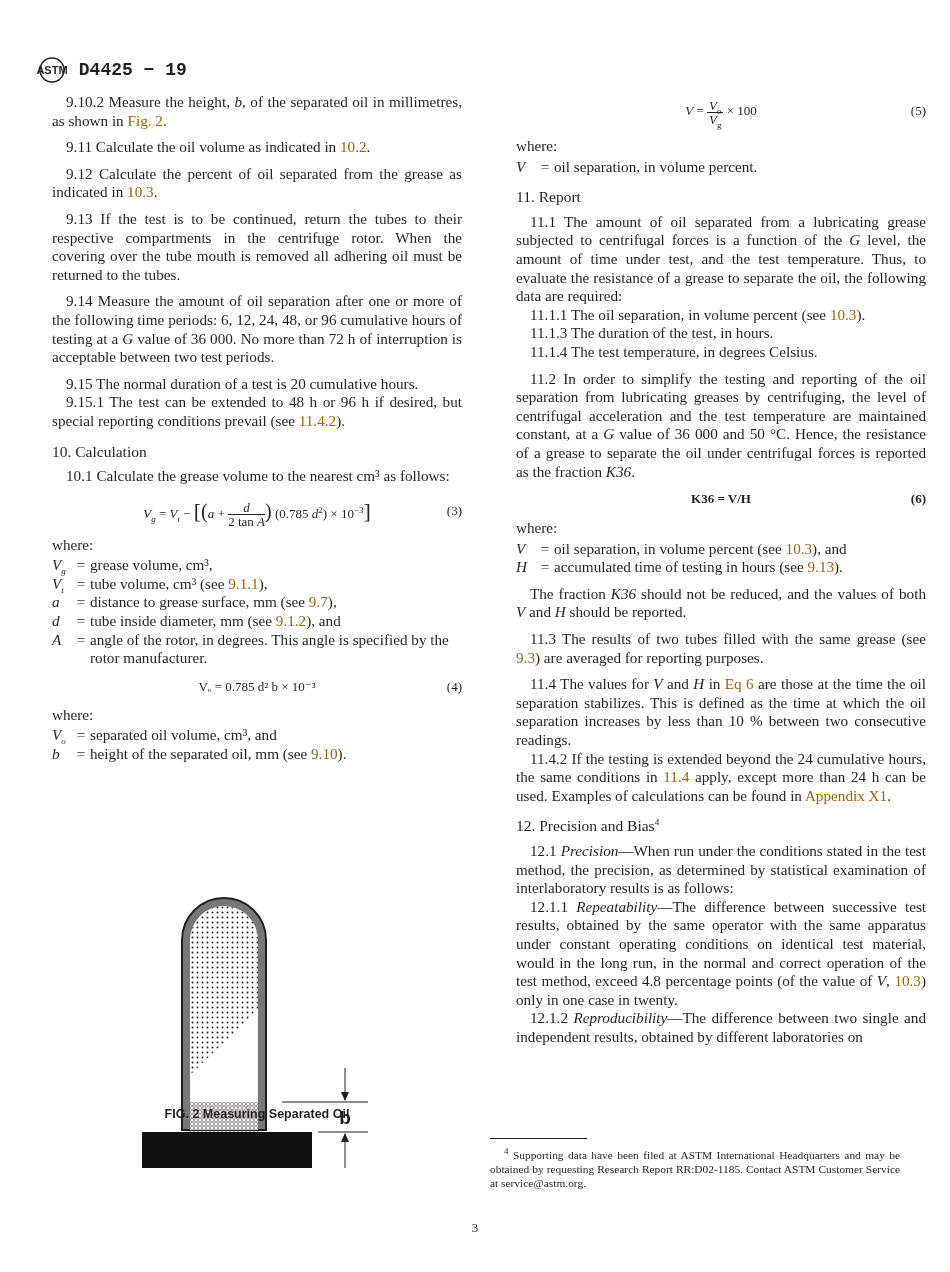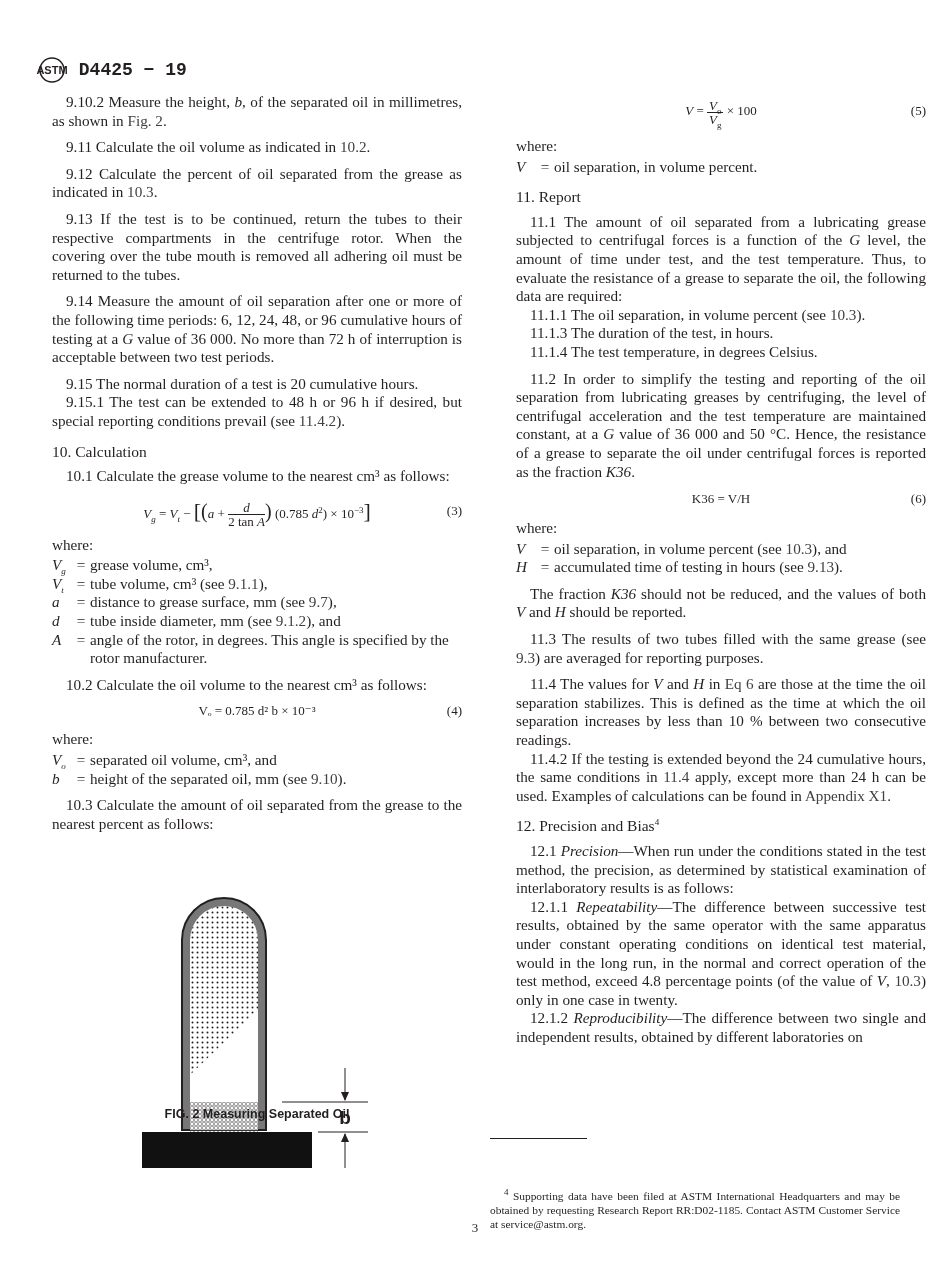--- a/index.html
+++ b/index.html
@@ -8,38 +8,38 @@
   .header { position:absolute; top:55px; left:0; width:950px; text-align:left;padding-left:33px; }
   .header .logo { display:inline-block; vertical-align:middle; width:38px; height:30px; }
   .header .code { display:inline-block; vertical-align:middle; font-family:Liberation Mono, monospace;
                   font-weight:bold; font-size:18px; margin-left:4px; }
   .col { position:absolute; top:93px; width:410px; line-height:18.6px; }
   .col.left { left:52px; }
   .col.right { left:504px;margin-left:12px; }
   p { margin:0 0 8px 0; text-align:justify; text-indent:14px; }
   p.ni { text-indent:0; }
   p.tight { margin-bottom:0; }
-  .link { color:#404040; }
+  .link { color:#a16207; }
   h2 { font-size:15.5px; font-weight:normal; margin:12px 0 6px 0; }
   .eq { position:relative; text-align:center; font-size:13px; margin:6px 0 8px 0; height:auto; }
   .eq .num { position:absolute; right:0; top:50%; transform:translateY(-50%); font-size:13px; }
   .frac { display:inline-block; vertical-align:middle; text-align:center; }
   .frac span { display:block; line-height:13px; }
   .frac .top { border-bottom:1px solid #231f20; padding:0 2px; }
   i { font-style:italic; }
   .defs { margin:0 0 8px 0; }
   .def { display:flex; line-height:18.6px; }
   .def .sym { width:20px; font-style:italic; }
   .def .eqs { width:18px; text-align:center; }
   .def .txt { flex:1; }
   .fig { position:absolute; left:140px; top:880px; width:240px; height:300px; }
   .fig-caption { position:absolute; left:52px; top:1107px; width:410px; text-align:center;
                  font-family:"Liberation Sans", sans-serif; font-weight:bold; font-size:12.5px; }
   .fn-rule { position:absolute; left:490px; top:1138px; width:97px; border-top:1px solid #231f20; }
-  .footnote { position:absolute; left:490px; top:1189px; width:410px; font-size:11.4px; line-height:14px; text-align:justify; text-indent:14px; }
+  .footnote { position:absolute; left:490px; top:1148px; width:410px; font-size:11.4px; line-height:14px; text-align:justify; text-indent:14px; }
   .pagenum { position:absolute; top:1220px; left:0; width:950px; text-align:center; font-size:13px; }
   sup { font-size:9px; line-height:0; }
   sub { font-size:9px; line-height:0; }
 </style>
 </head>
 <body>
 
 <div class="header">
   <svg class="logo" viewBox="0 0 38 30">
     <circle cx="19" cy="15" r="12" fill="none" stroke="#231f20" stroke-width="1.5"></circle>
@@ -88,39 +88,37 @@
         <span class="eqs">=</span>
         <span class="txt"><span>tube inside diameter, mm (see </span><span class="link">9.1.2</span><span>), and</span></span>
       </div>
     <div class="def">
         <span class="sym">A</span>
         <span class="eqs">=</span>
         <span class="txt">angle of the rotor, in degrees. This angle is specified by the rotor manufacturer.</span>
       </div>
   </div>
 
-  <p class="tight">10.2 Calculate the oil volume to the nearest cm³ as follows:</p>
   <div class="eq" style="height:22px; line-height:22px;">
     <span>Vₒ = 0.785 d² b × 10⁻³</span>
     <span class="num">(4)</span>
   </div>
   <p class="ni" style="margin-bottom:2px">where:</p>
   <div class="defs">
     <div class="def">
         <span class="sym"><i>V</i><sub>o</sub></span>
         <span class="eqs">=</span>
         <span class="txt">separated oil volume, cm³, and</span>
       </div>
     <div class="def">
         <span class="sym">b</span>
         <span class="eqs">=</span>
         <span class="txt"><span>height of the separated oil, mm (see </span><span class="link">9.10</span><span>).</span></span>
       </div>
   </div>
-  <p>10.3 Calculate the amount of oil separated from the grease to the nearest percent as follows:</p>
 </div>
 
 <svg class="fig" viewBox="0 0 240 300">
   <defs>
     <pattern id="dots" width="5" height="5" patternUnits="userSpaceOnUse">
       <circle cx="2.5" cy="2.5" r="1" fill="#231f20"></circle>
     </pattern>
     <pattern id="circles" width="4" height="4" patternUnits="userSpaceOnUse">
       <circle cx="2" cy="2" r="1.4" fill="none" stroke="#555" stroke-width="0.7"></circle>
     </pattern>
@@ -160,21 +158,21 @@
       </div>
   </div>
 
   <h2>11. Report</h2>
   <p class="tight"><span>11.1 The amount of oil separated from a lubricating grease subjected to centrifugal forces is a function of the </span><i>G</i><span> level, the amount of time under test, and the test temperature. Thus, to evaluate the resistance of a grease to separate the oil, the following data are required:</span></p>
   <p class="tight"><span>11.1.1 The oil separation, in volume percent (see </span><span class="link">10.3</span><span>).</span></p>
   <p class="tight">11.1.3 The duration of the test, in hours.</p>
   <p>11.1.4 The test temperature, in degrees Celsius.</p>
   <p class="tight"><span>11.2 In order to simplify the testing and reporting of the oil separation from lubricating greases by centrifuging, the level of centrifugal acceleration and the test temperature are maintained constant, at a </span><i>G</i><span> value of 36 000 and 50 °C. Hence, the resistance of a grease to separate the oil under centrifugal forces is reported as the fraction </span><i>K36</i><span>.</span></p>
 
-  <div class="eq" style="height:24px; line-height:24px;">
+  <div class="eq" style="height:24px; line-height:24px;font-weight:bold;">
     <span>K36 = V/H</span>
     <span class="num">(6)</span>
   </div>
   <p class="ni" style="margin-bottom:2px">where:</p>
   <div class="defs">
     <div class="def">
         <span class="sym">V</span>
         <span class="eqs">=</span>
         <span class="txt"><span>oil separation, in volume percent (see </span><span class="link">10.3</span><span>), and</span></span>
       </div>

